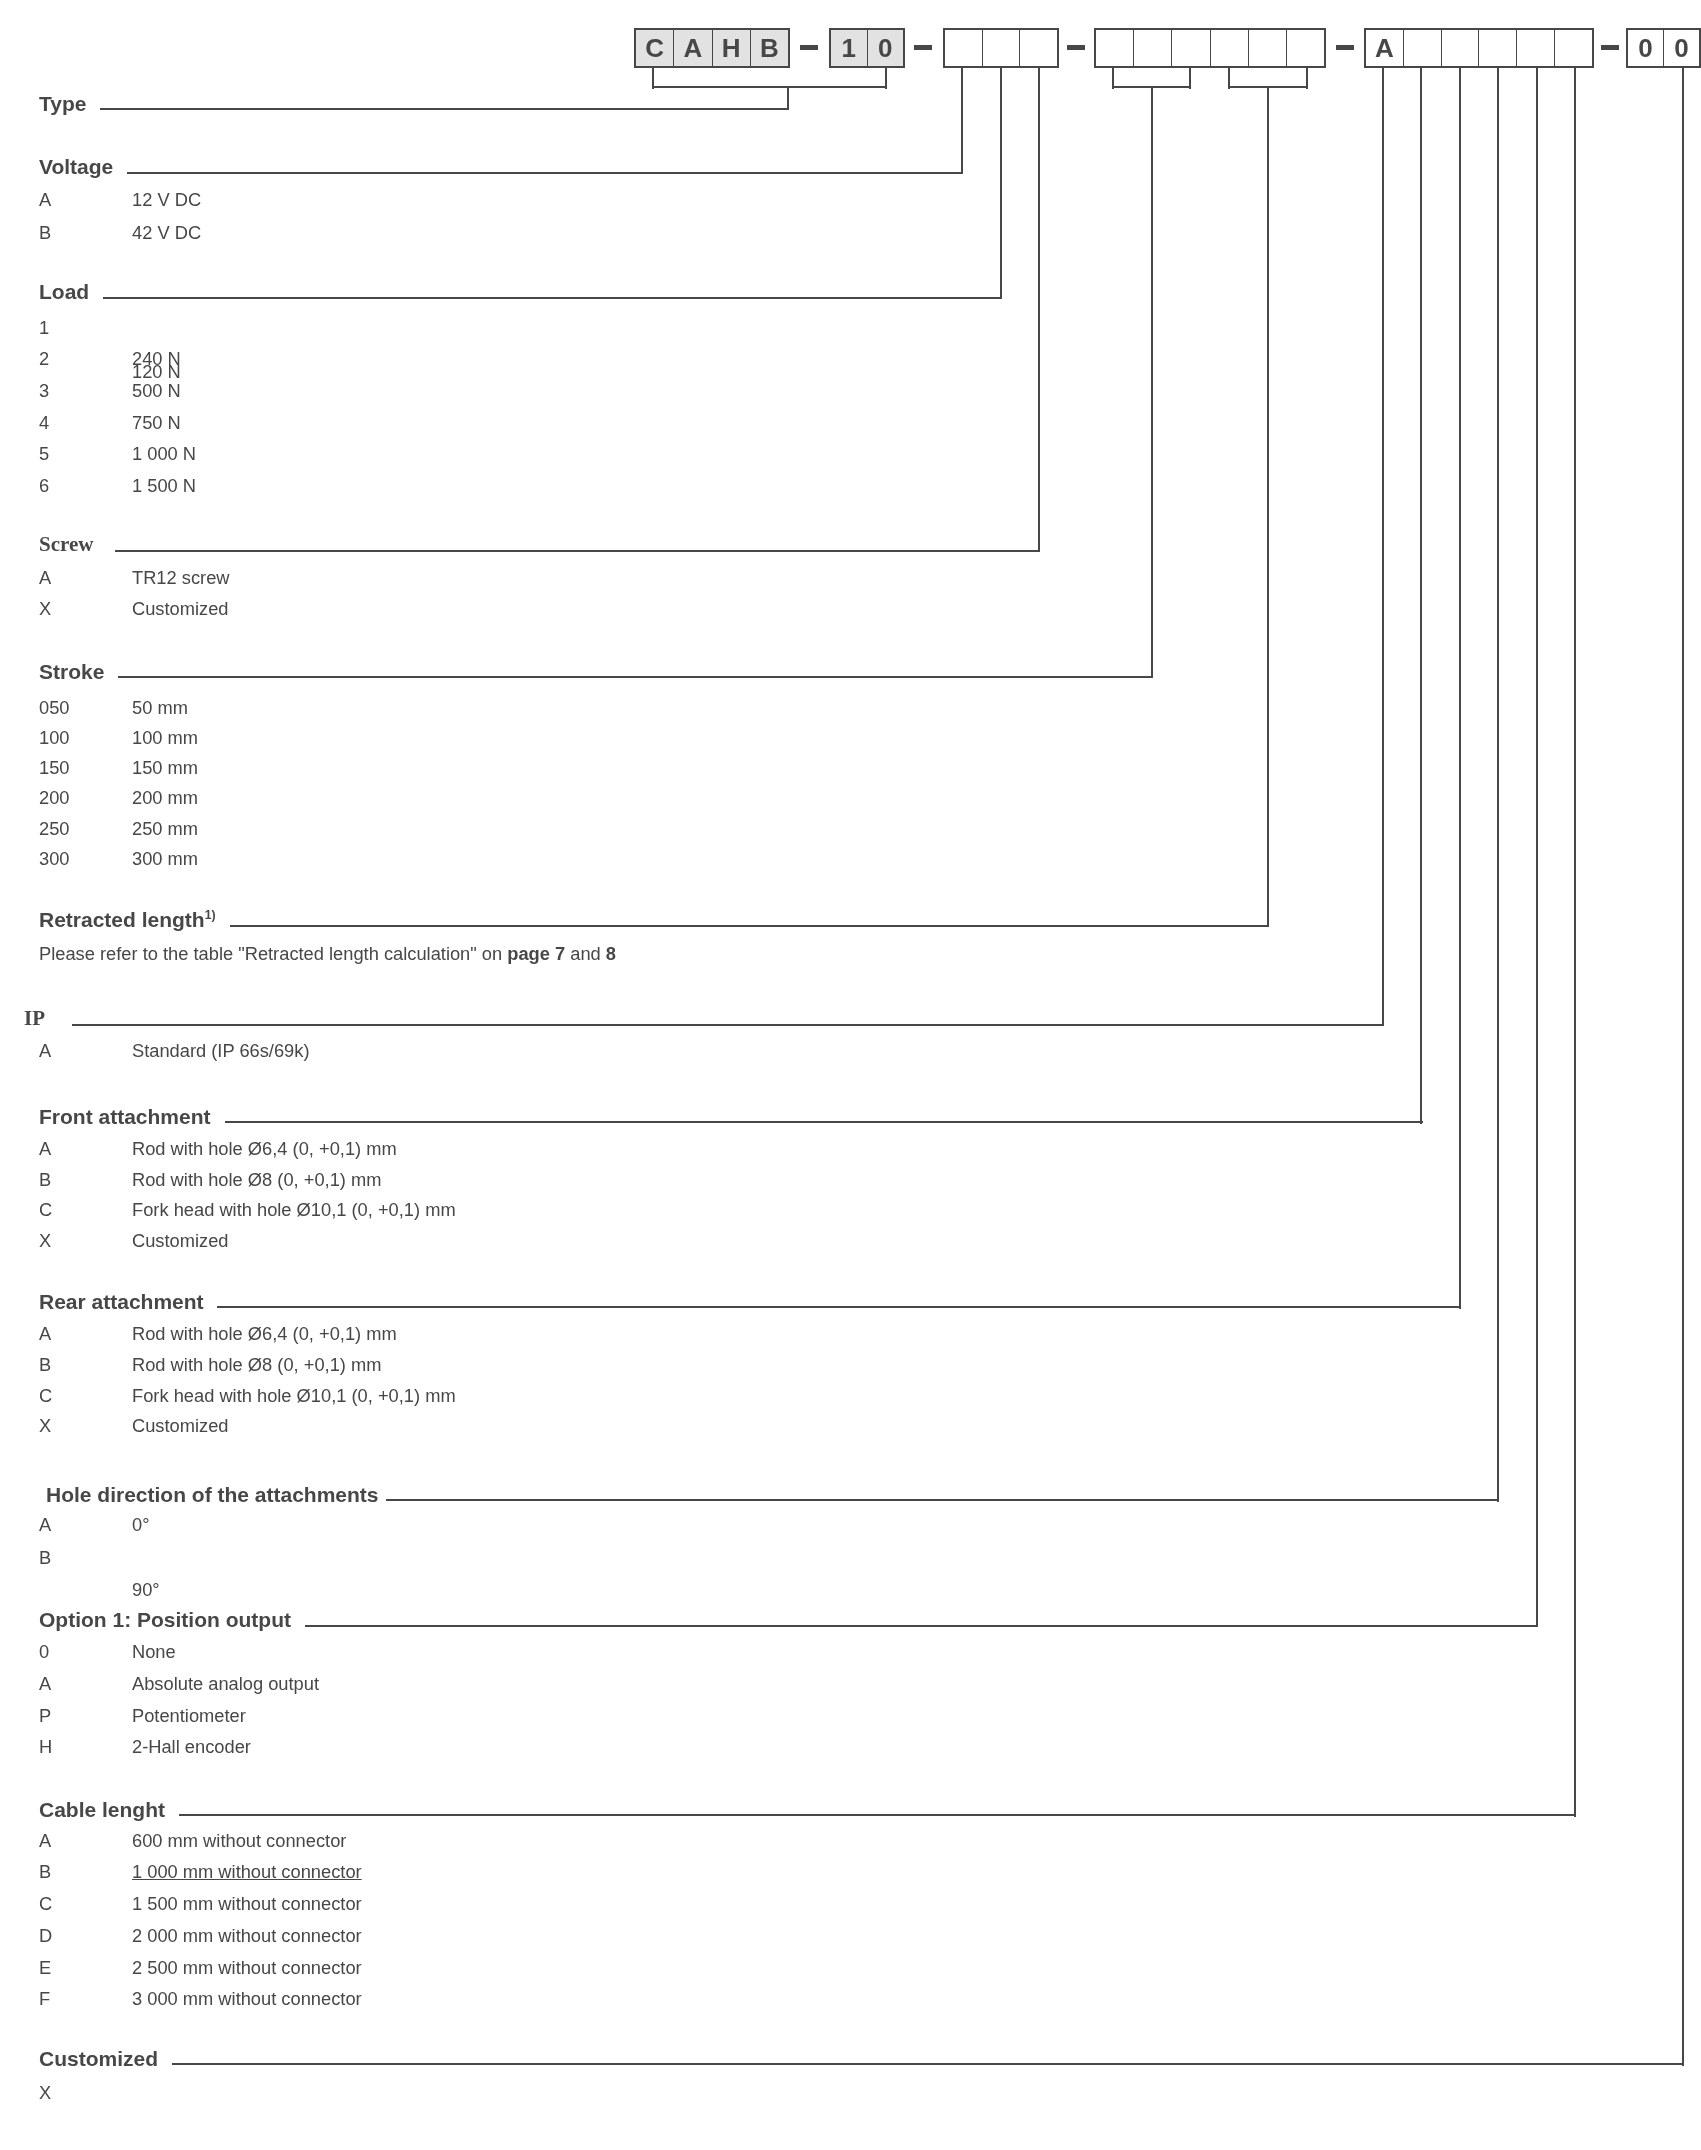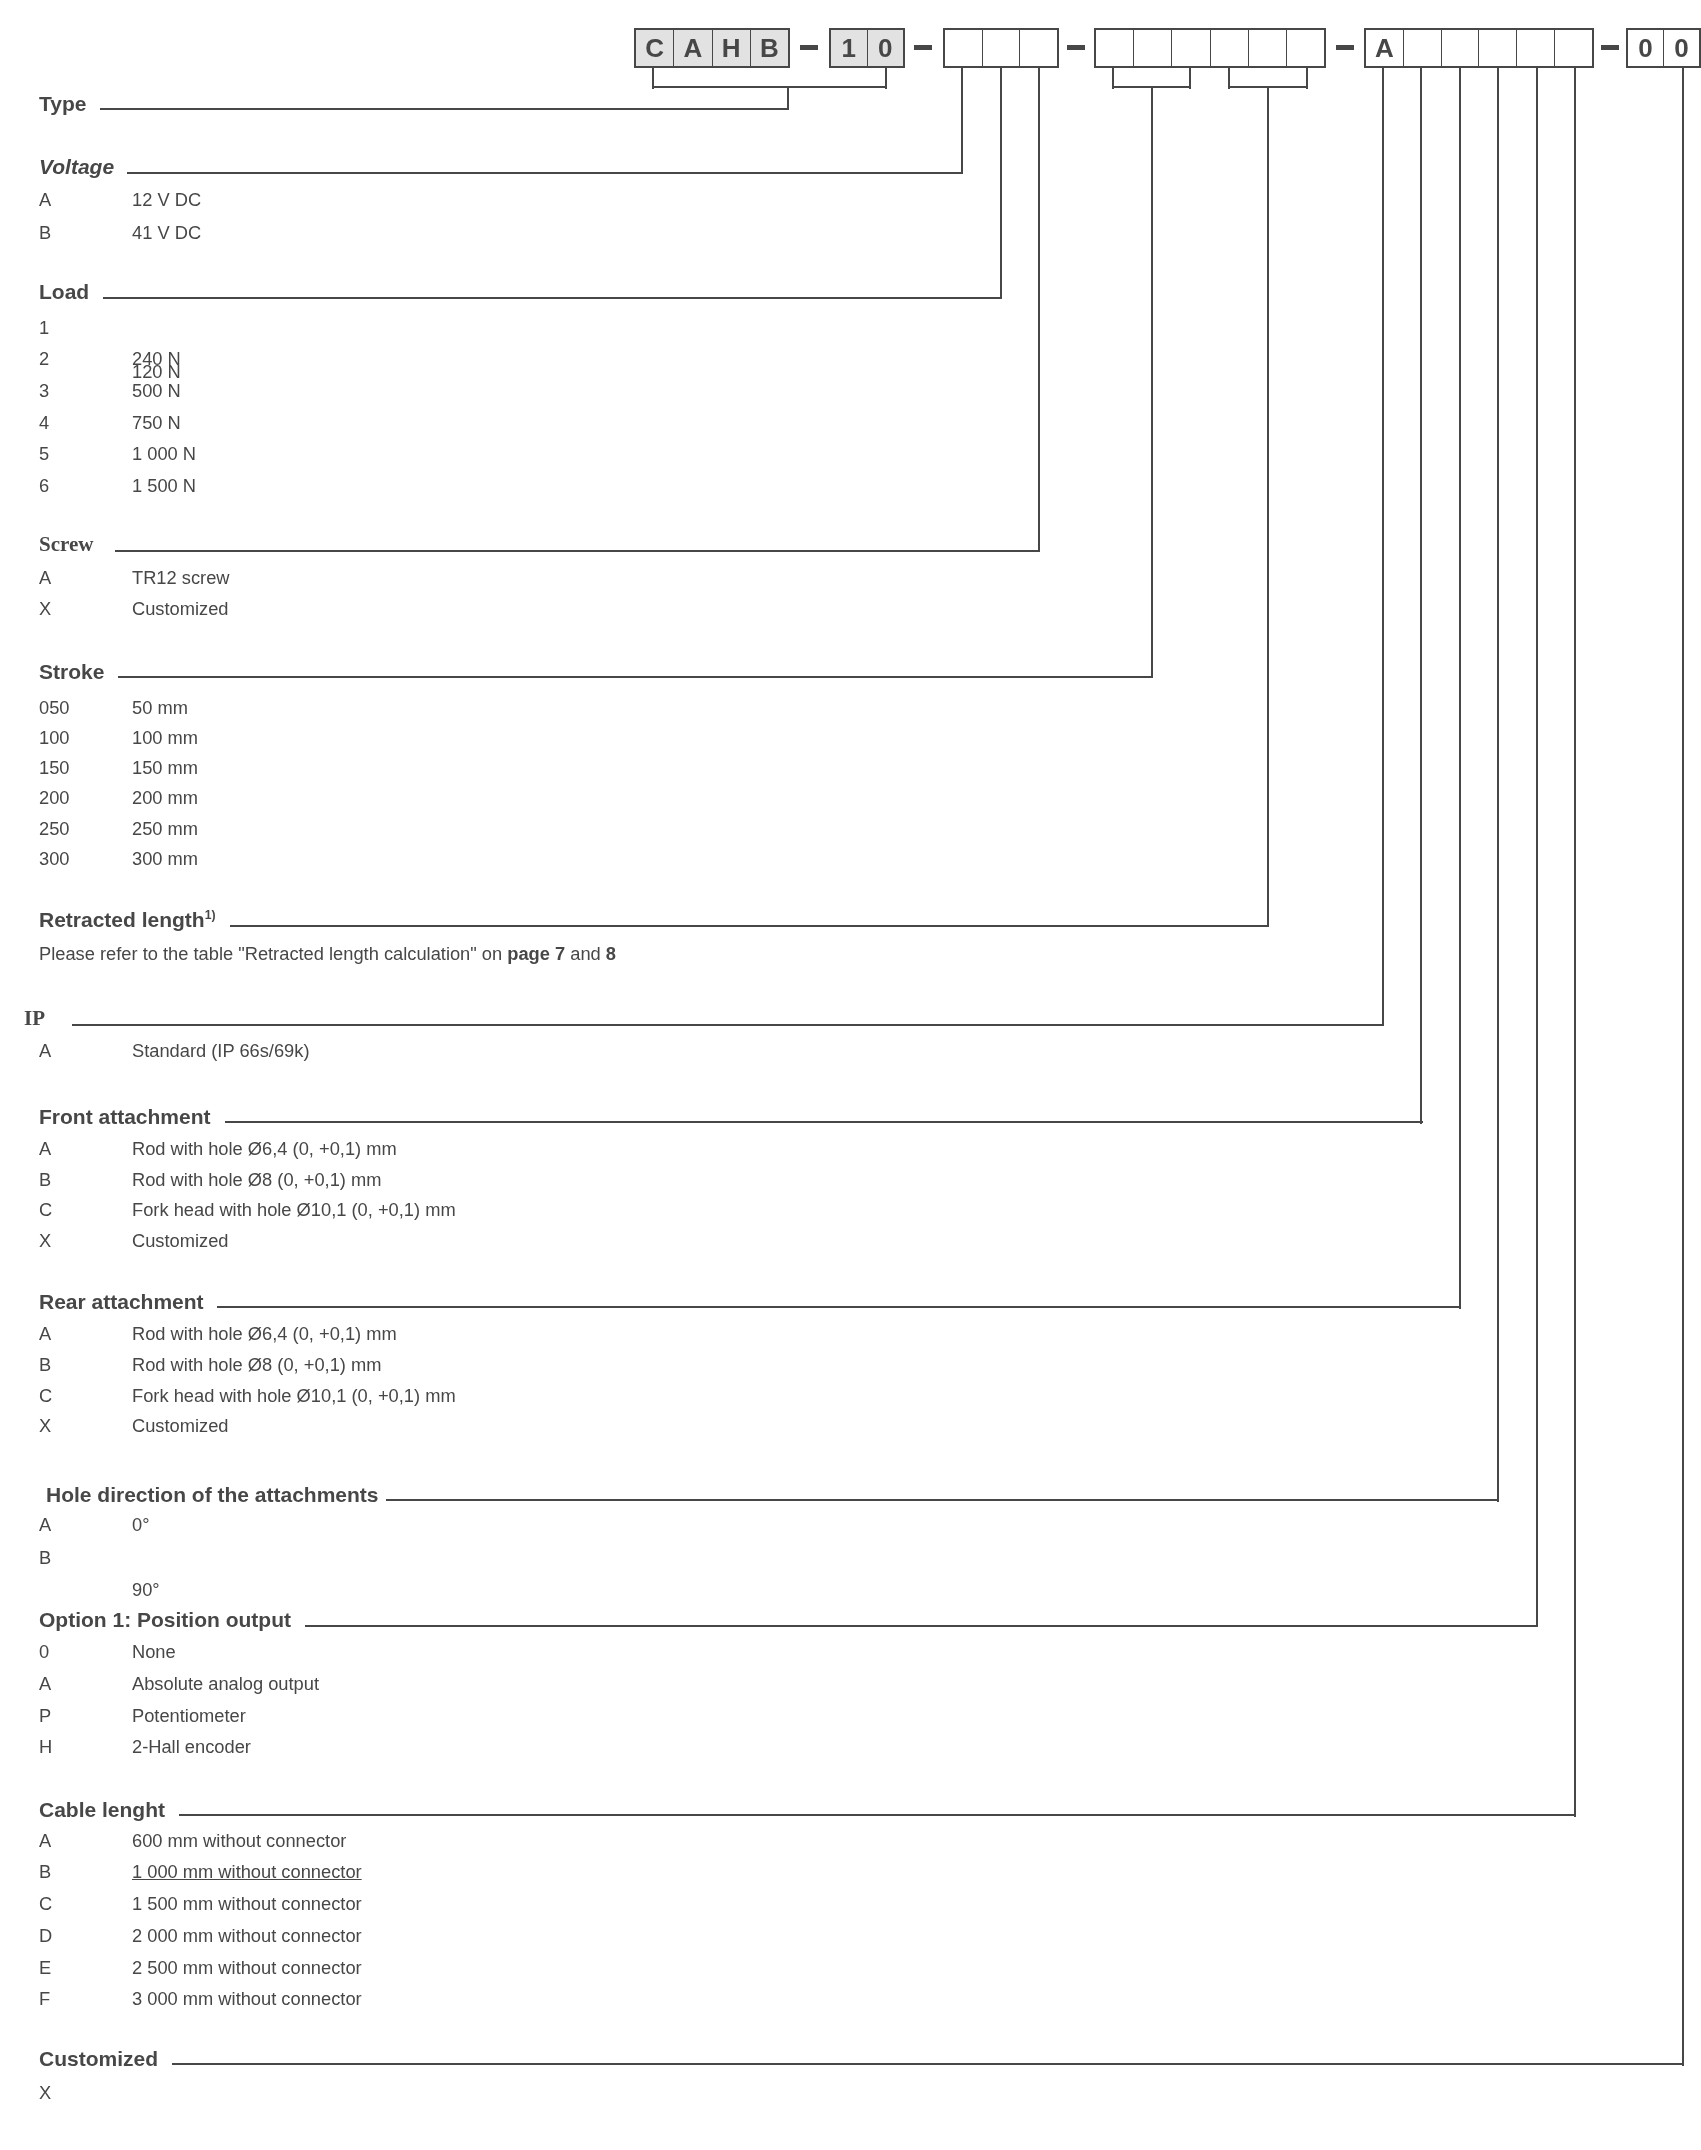--- a/index.html
+++ b/index.html
@@ -98,26 +98,26 @@
       <div class="vline" style="left: 1420px; top: 68px; height: 1056px;"></div>
       <div class="vline" style="left: 1459px; top: 68px; height: 1241px;"></div>
       <div class="vline" style="left: 1497px; top: 68px; height: 1434px;"></div>
       <div class="vline" style="left: 1536px; top: 68px; height: 1559px;"></div>
       <div class="vline" style="left: 1574px; top: 68px; height: 1749px;"></div>
       <div class="vline" style="left: 1682px; top: 68px; height: 1998px;"></div>
     </div>
   <div id="sections">
       <div class="sec-title" style="left: 39px; top: 93px;"><span>Type</span></div>
       <div class="sec-rule" id="rule-type" style="top: 108px; left: 100px; width: 689px;"></div>
-      <div class="sec-title" style="left: 39px; top: 156px; font-style: italic;"><span>Voltage</span></div>
+      <div class="sec-title" style="left: 39px; top: 156px;"><span>Voltage</span></div>
       <div class="sec-rule" id="rule-voltage" style="top: 172px; left: 127px; width: 836px;"></div>
       <div class="item-code" style="top: 190px;">A</div>
       <div class="item-desc" style="top: 190px;">12 V DC</div>
       <div class="item-code" style="top: 223px;">B</div>
-      <div class="item-desc" style="top: 223px;">41 V DC</div>
+      <div class="item-desc" style="top: 223px;">42 V DC</div>
       <div class="sec-title" style="left: 39px; top: 281px;"><span>Load</span></div>
       <div class="sec-rule" id="rule-load" style="top: 297px; left: 103px; width: 899px;"></div>
       <div class="item-code" style="top: 318px;">1</div>
       <div class="item-desc" style="top: 318px; margin-top: 44px;">120 N</div>
       <div class="item-code" style="top: 349px;">2</div>
       <div class="item-desc" style="top: 349px;">240 N</div>
       <div class="item-code" style="top: 381px;">3</div>
       <div class="item-desc" style="top: 381px;">500 N</div>
       <div class="item-code" style="top: 413px;">4</div>
       <div class="item-desc" style="top: 413px;">750 N</div>

